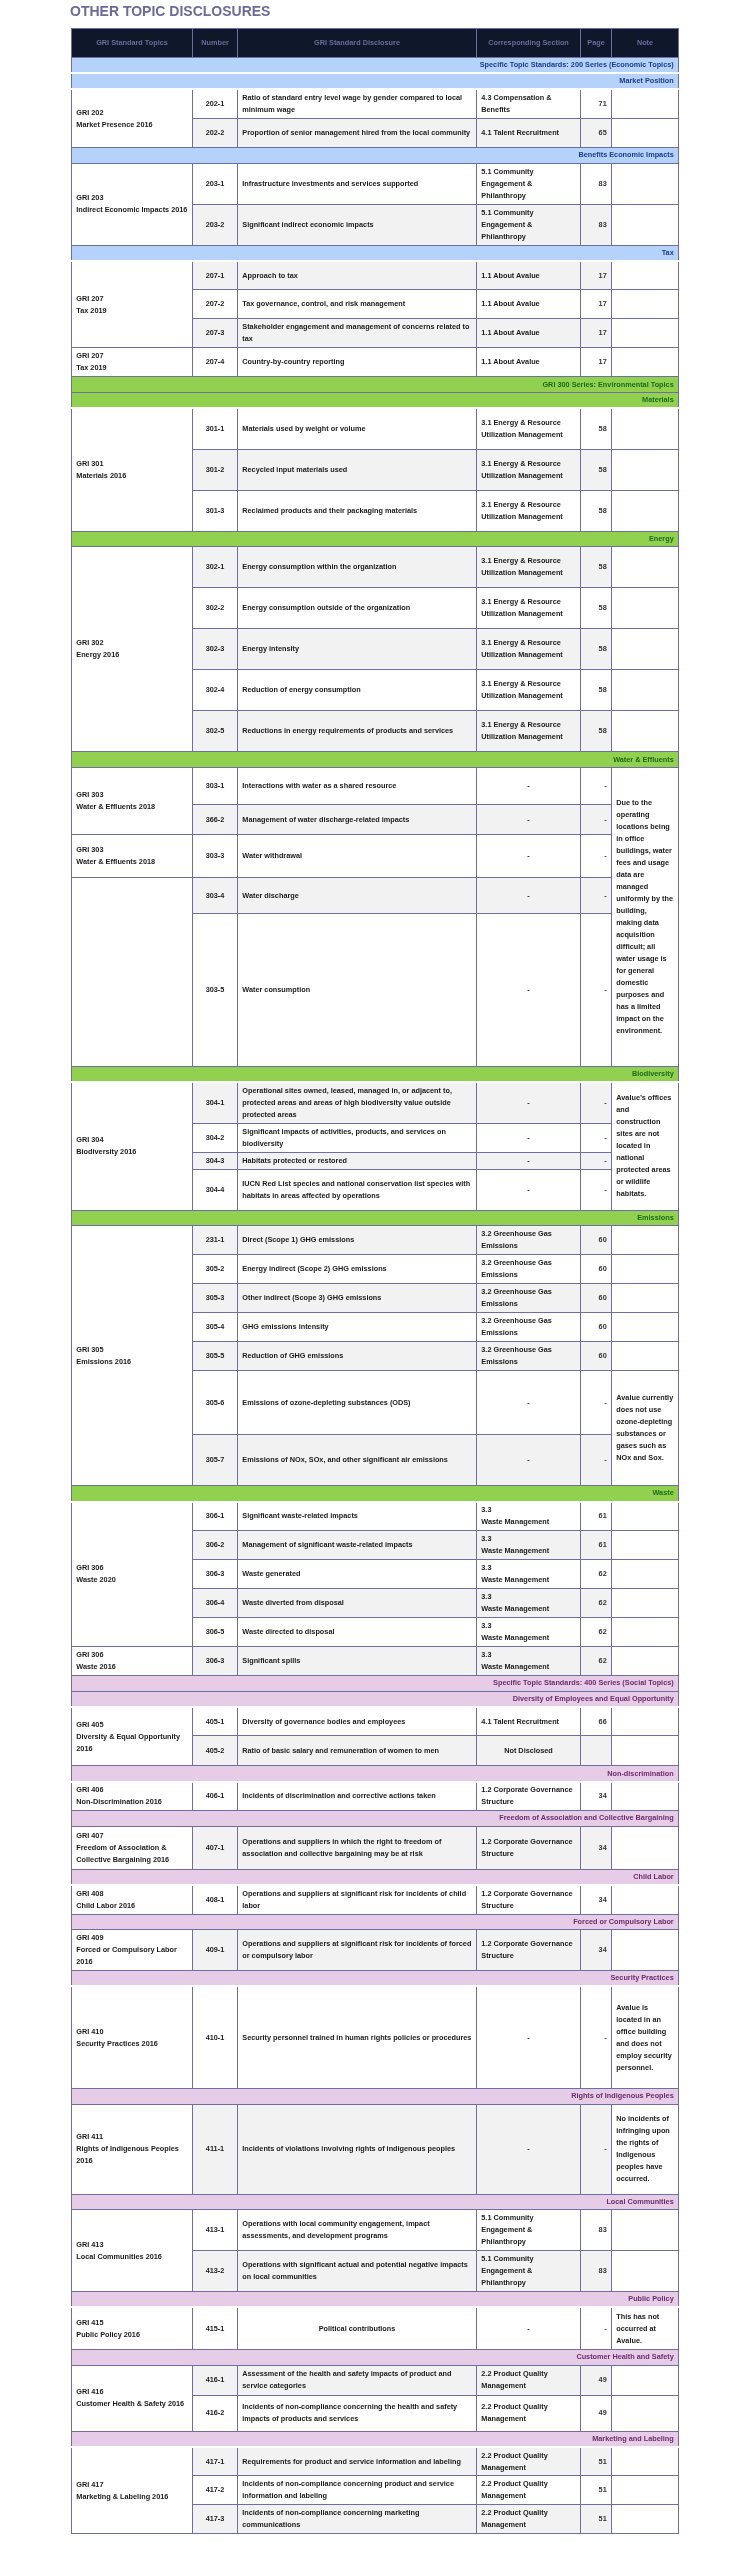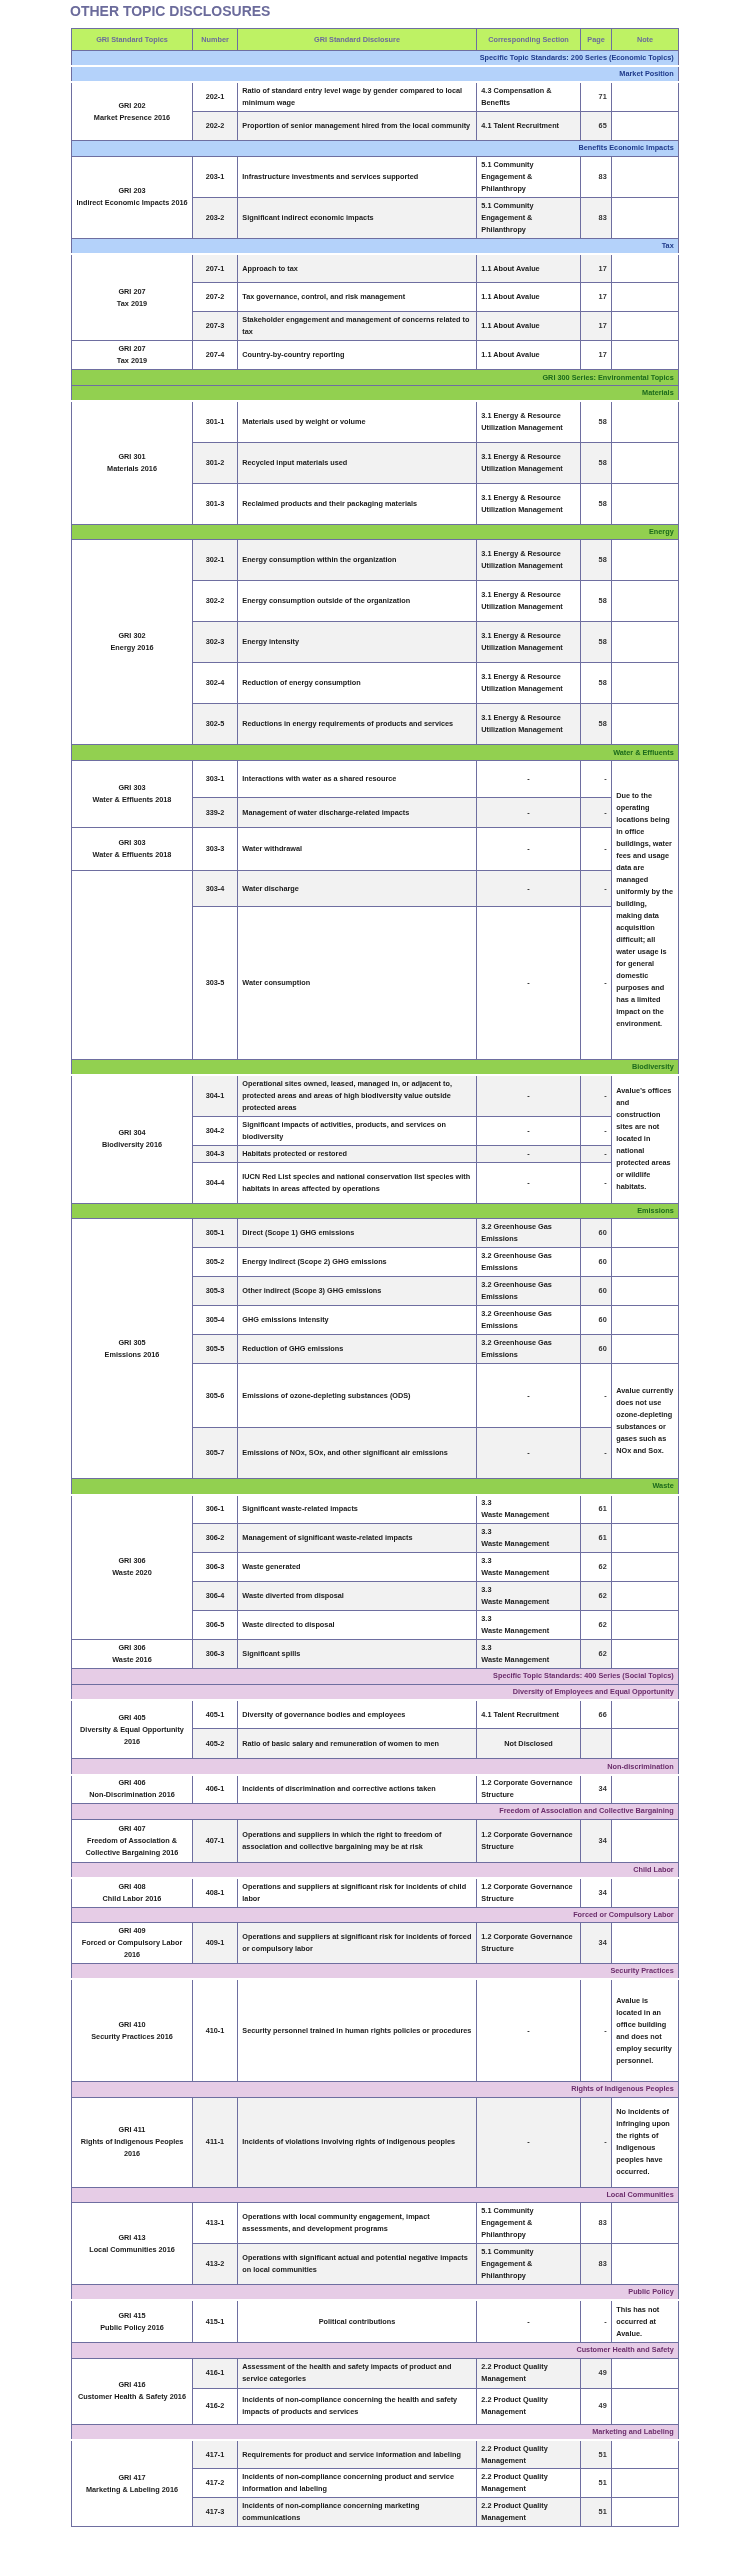--- a/index.html
+++ b/index.html
@@ -12,22 +12,22 @@
   }
   table.gri {
     position: absolute; left: 71px; top: 28px; width: 607px;
     border-collapse: collapse; table-layout: fixed;
     font-family: "Liberation Sans", sans-serif; font-size: 7.3px; color: #1a1a1a;
   }
   table.gri td, table.gri th {
     border: 0.8px solid #6e6ea0; padding: 1.6px 4.3px; line-height: 12px;
     vertical-align: middle;
   }
-  table.gri th { height: 22px; color: #6b6b9b; font-weight: bold; text-align: center; background: #bef264; }
-  td.topic { text-align: center; font-weight: bold; background: #ffffff; }
+  table.gri th { height: 29px; color: #6b6b9b; font-weight: bold; text-align: center; background: #0f172a; }
+  td.topic { text-align: left; font-weight: bold; background: #ffffff; }
   td.num { text-align: center; font-weight: bold; }
   td.disc { text-align: left; font-weight: bold; }
   td.disc.center { text-align: center; }
   td.sect { text-align: left; font-weight: bold; }
   td.sect.center { text-align: center; }
   td.page { text-align: right; font-weight: bold; color: #333; }
   td.note { text-align: left; font-weight: bold; padding: 1.6px 3.2px; vertical-align: middle; background: #ffffff; }
   tr.alt td.num, tr.alt td.disc, tr.alt td.sect, tr.alt td.page { background: #f2f2f2; }
   tr.band td { text-align: right; font-weight: bold; height: 15.7px; padding: 1.1px 4.3px; }
   tr.band.blue td { background: #b4d2fa; color: #1f3a8a; }
@@ -217,21 +217,21 @@
     <tr style="height:37px">
       <td class="topic" rowspan="2"><span style="white-space:pre-line">GRI 303
 Water &amp; Effluents 2018</span></td>
       <td class="num">303-1</td>
       <td class="disc">Interactions with water as a shared resource</td>
       <td class="sect center">-</td>
       <td class="page">-</td>
       <td class="note" rowspan="5">Due to the operating locations being in office buildings, water fees and usage data are managed uniformly by the building, making data acquisition difficult; all water usage is for general domestic purposes and has a limited impact on the environment.</td>
     </tr>
     <tr class="alt" style="height:30px">
-      <td class="num">339-2</td>
+      <td class="num">366-2</td>
       <td class="disc">Management of water discharge-related impacts</td>
       <td class="sect center">-</td>
       <td class="page">-</td>
     </tr>
     <tr style="height:43px">
       <td class="topic"><span style="white-space:pre-line">GRI 303
 Water &amp; Effluents 2018</span></td>
       <td class="num">303-3</td>
       <td class="disc">Water withdrawal</td>
       <td class="sect center">-</td>
@@ -281,21 +281,21 @@
       <td class="sect center">-</td>
       <td class="page">-</td>
     </tr>
 
     <tr class="band green">
         <td colspan="6">Emissions</td>
       </tr>
     <tr class="alt" style="height:29px">
       <td class="topic" rowspan="7"><span style="white-space:pre-line">GRI 305
 Emissions 2016</span></td>
-      <td class="num">305-1</td>
+      <td class="num">231-1</td>
       <td class="disc">Direct (Scope 1) GHG emissions</td>
       <td class="sect">3.2 Greenhouse Gas Emissions</td>
       <td class="page">60</td>
       <td class="note"></td>
     </tr>
     <tr style="height:29px">
       <td class="num">305-2</td>
       <td class="disc">Energy indirect (Scope 2) GHG emissions</td>
       <td class="sect">3.2 Greenhouse Gas Emissions</td>
       <td class="page">60</td>

